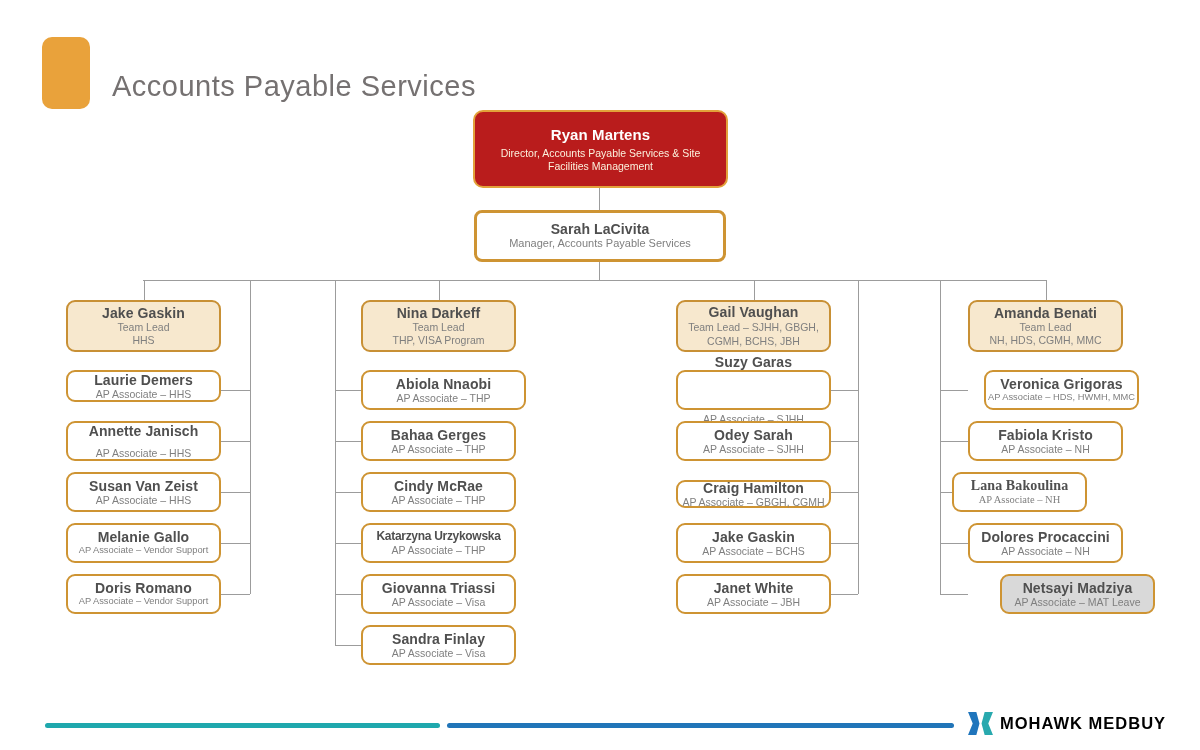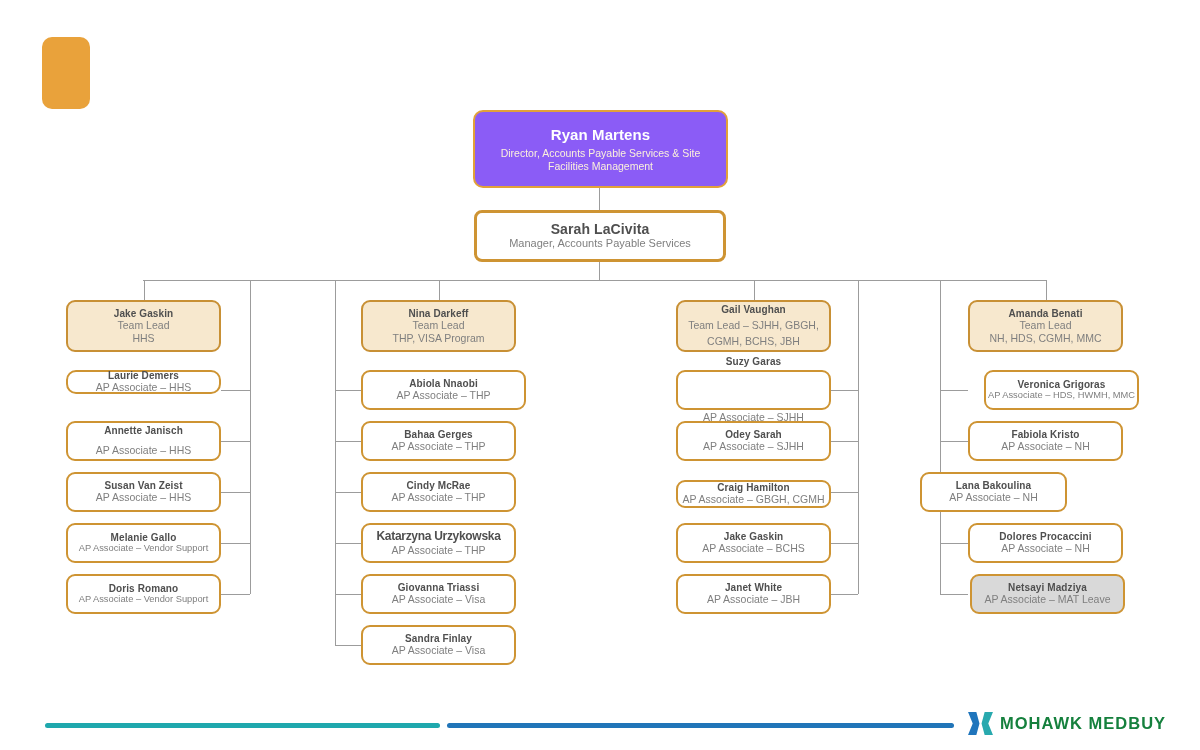--- a/index.html
+++ b/index.html
@@ -14,52 +14,53 @@
   .page-title{
     position:absolute;left:112px;top:70px;margin:0;
     font-size:29px;font-weight:400;color:#757171;letter-spacing:0.5px;
   }
   .box{
     position:absolute;box-sizing:border-box;background:#fff;
     border:2.5px solid #CE9433;border-radius:9px;
     display:flex;flex-direction:column;align-items:center;justify-content:center;
     text-align:center;padding:2px 4px;
   }
-  .box .name{font-weight:bold;color:#4F4F4F;font-size:10px;line-height:1.15;letter-spacing:0.1px;white-space:nowrap;}
+  .box .name{font-weight:bold;color:#4F4F4F;font-size:14px;line-height:1.15;letter-spacing:0.1px;white-space:nowrap;}
   .box .name.name--small{font-size:12px;letter-spacing:-0.3px;}
   .box .role{color:#7F7F7F;font-size:10.5px;line-height:1.2;white-space:nowrap;}
   .box .role.role--small{font-size:9.3px;}
   .box--lead{background:#F7E8CE;border-color:#C89035;}
   .box--gray{background:#D9D9D9;}
   .box--director{
     left:473px;top:110px;width:255px;height:78px;
-    background:#8b5cf6;border:2px solid #E2A13A;border-radius:10px;
+    background:#b91c1c;border:2px solid #E2A13A;border-radius:10px;
   }
   .box--director .name{color:#ffffff;font-size:15px;white-space:nowrap;}
   .box--director .role{color:#FBF0DC;font-size:10.5px;white-space:normal;max-width:235px;margin-top:4px;}
   .box--manager{
     left:474px;top:210px;width:252px;height:52px;border-width:3px;border-radius:8px;
   }
   .box--manager .name{font-size:14px;}
   .box--manager .role{font-size:11px;}
   .line{position:absolute;background:#9C9C9C;}
   .vline{width:1px;}
   .hline{height:1px;}
   .footer-bar{position:absolute;top:723px;height:5px;border-radius:3px;}
   .footer-bar--teal{left:45px;width:395px;background:#1FA8AD;}
   .footer-bar--blue{left:447px;width:507px;background:#2175B8;}
   .logo{position:absolute;left:967px;top:711px;display:flex;align-items:center;gap:6px;}
-  .logo-text{color:#15803d;font-size:16.5px;font-weight:bold;letter-spacing:1px;white-space:nowrap;}
+  .logo-text{color:#000000;font-size:16.5px;font-weight:bold;letter-spacing:1px;white-space:nowrap;}
 </style>
 </head>
 <body>
 
 <div class="canvas">
 
   <div class="accent-square"></div>
+  <h1 class="page-title">Accounts Payable Services</h1>
 
   <div class="box box--director">
     <div class="name">Ryan Martens</div>
     <div class="role">Director, Accounts Payable Services &amp; Site Facilities Management</div>
   </div>
 
   <div class="line vline" style="left:599px;top:188px;height:22px;"></div>
 
   <div class="box box--manager">
     <div class="name">Sarah LaCivita</div>
@@ -71,21 +72,21 @@
 
   <div id="org">
       <div class="line vline" style="left: 143.5px; top: 280px; height: 20px;"></div>
       <div class="box box--lead" style="left: 66px; top: 300px; width: 155px; height: 52px;">
         <div class="name">Jake Gaskin</div>
         <div class="role">Team Lead</div>
         <div class="role">HHS</div>
       </div>
       <div class="line vline" style="left: 250px; top: 280px; height: 314px;"></div>
       <div class="line hline" style="left: 221px; top: 390px; width: 29px;"></div>
-      <div class="box" style="left: 66px; top: 370px; width: 155px; height: 24px; border-radius: 10px;">
+      <div class="box" style="left: 66px; top: 370px; width: 155px; height: 32px;">
         <div class="name">Laurie Demers</div>
         <div class="role">AP Associate – HHS</div>
       </div>
       <div class="line hline" style="left: 221px; top: 441px; width: 29px;"></div>
       <div class="box" style="left: 66px; top: 421px; width: 155px; height: 40px; gap: 8px;">
         <div class="name">Annette Janisch</div>
         <div class="role">AP Associate – HHS</div>
       </div>
       <div class="line hline" style="left: 221px; top: 492px; width: 29px;"></div>
       <div class="box" style="left: 66px; top: 472px; width: 155px; height: 40px;">
@@ -182,31 +183,31 @@
       <div class="box" style="left: 968px; top: 370px; width: 155px; height: 40px; margin-left: 16px;">
         <div class="name">Veronica Grigoras</div>
         <div class="role role--small">AP Associate – HDS, HWMH, MMC</div>
       </div>
       <div class="line hline" style="left: 940px; top: 441px; width: 28px;"></div>
       <div class="box" style="left: 968px; top: 421px; width: 155px; height: 40px;">
         <div class="name">Fabiola Kristo</div>
         <div class="role">AP Associate – NH</div>
       </div>
       <div class="line hline" style="left: 940px; top: 492px; width: 28px;"></div>
-      <div class="box" style="left: 920px; top: 472px; width: 147px; height: 40px;">
+      <div class="box" style="left: 952px; top: 472px; width: 135px; height: 40px; font-family: Liberation Serif, serif;">
         <div class="name">Lana Bakoulina</div>
         <div class="role">AP Associate – NH</div>
       </div>
       <div class="line hline" style="left: 940px; top: 543px; width: 28px;"></div>
       <div class="box" style="left: 968px; top: 523px; width: 155px; height: 40px;">
         <div class="name">Dolores Procaccini</div>
         <div class="role">AP Associate – NH</div>
       </div>
       <div class="line hline" style="left: 940px; top: 594px; width: 28px;"></div>
-      <div class="box box--gray" style="left: 970px; top: 574px; width: 155px; height: 40px;">
+      <div class="box box--gray" style="left: 1000px; top: 574px; width: 155px; height: 40px;">
         <div class="name">Netsayi Madziya</div>
         <div class="role">AP Associate – MAT Leave</div>
       </div>
     </div>
 
   <div class="footer-bar footer-bar--teal"></div>
   <div class="footer-bar footer-bar--blue"></div>
   <div class="logo">
     <svg width="27" height="25" viewBox="0 0 26 24">
       <polygon points="1,1 9,1 12,12 9,23 1,23 5.5,12" fill="#1F75BC"></polygon>

